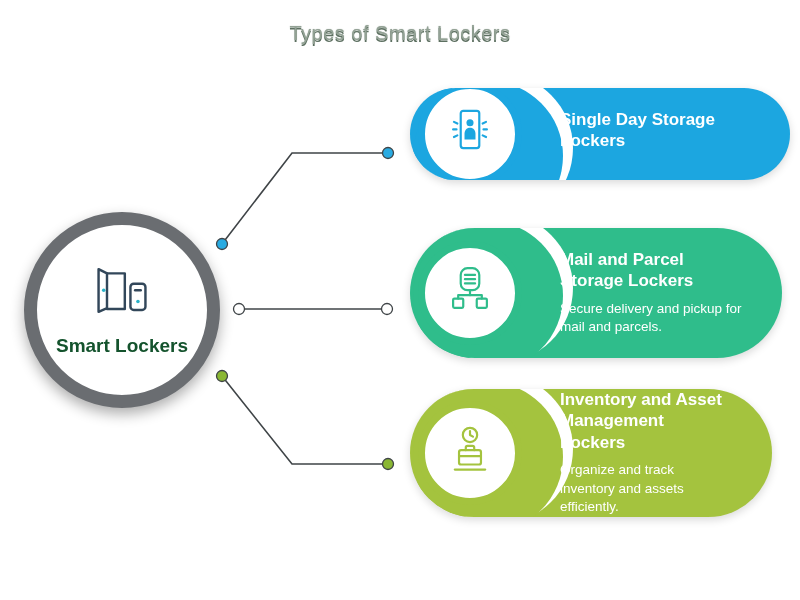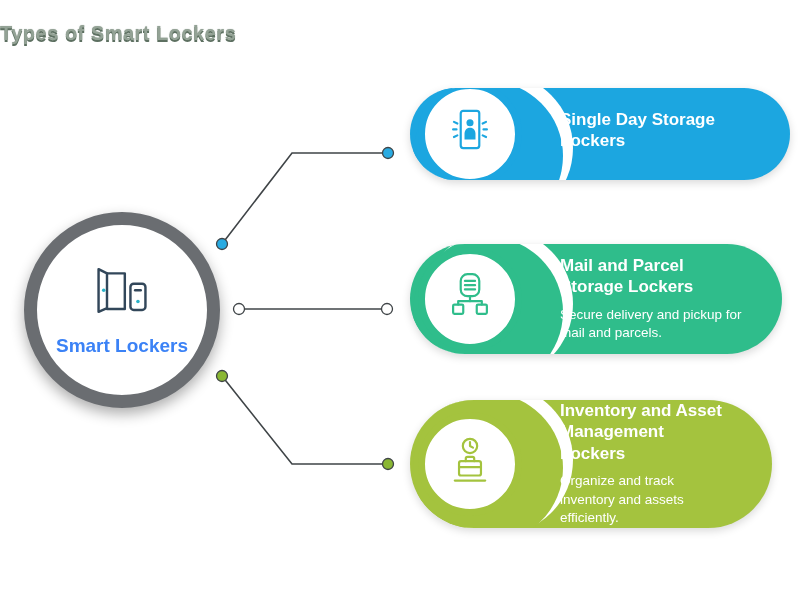--- a/index.html
+++ b/index.html
@@ -7,49 +7,49 @@
   body {
     background:#ffffff;
     font-family:"Liberation Sans", sans-serif;
     overflow:hidden;
   }
   .stage { position:relative; width:800px; height:600px; background:#ffffff; }
 
   
   .title {
     position:absolute; top:22px; left:0; width:100%;
-    font-size:20px; font-weight:bold; letter-spacing:.5px;
+    text-align:center; font-size:20px; font-weight:normal; letter-spacing:.5px;
     color:#93a295;
     text-shadow:0 2px 0 #5d7061, 0 0 1px rgba(93,112,97,.55);
   }
 
   
   .connectors { position:absolute; inset:0; pointer-events:none; }
 
   
   .center-node {
     position:absolute; left:24px; top:212px;
     width:196px; height:196px; border-radius:50%;
     background:#ffffff; border:13px solid #6a6d71;
     box-shadow:0 6px 14px rgba(0,0,0,.32);
     display:flex; flex-direction:column; align-items:center; justify-content:center; gap:7px;
   }
-  .center-label { font-size:19px; font-weight:bold; color:#3b82f6; }
+  .center-label { font-size:19px; font-weight:bold; color:#14532d; }
 
   
   .card {
     position:absolute; left:410px;
     border-radius:65px; overflow:hidden;
     background:var(--c);
     display:flex; align-items:center;
     box-shadow:0 3px 8px rgba(0,0,0,.15);
   }
   #card-0 { top:88px;  width:380px; height:92px; }
-  #card-1 { top:244px; width:372px; height:110px; }
-  #card-2 { top:400px; width:362px; height:128px;justify-content:center; }
+  #card-1 { top:228px; width:372px; height:130px; }
+  #card-2 { top:389px; width:362px; height:128px;justify-content:center; }
 
   .sw-white {
     position:absolute; left:13px; top:-15px;
     width:150px; height:150px; border-radius:50%; background:#ffffff;
   }
   .sw-color {
     position:absolute; left:3px; top:-7px;
     width:150px; height:150px; border-radius:50%; background:var(--c);
   }
   .badge {

